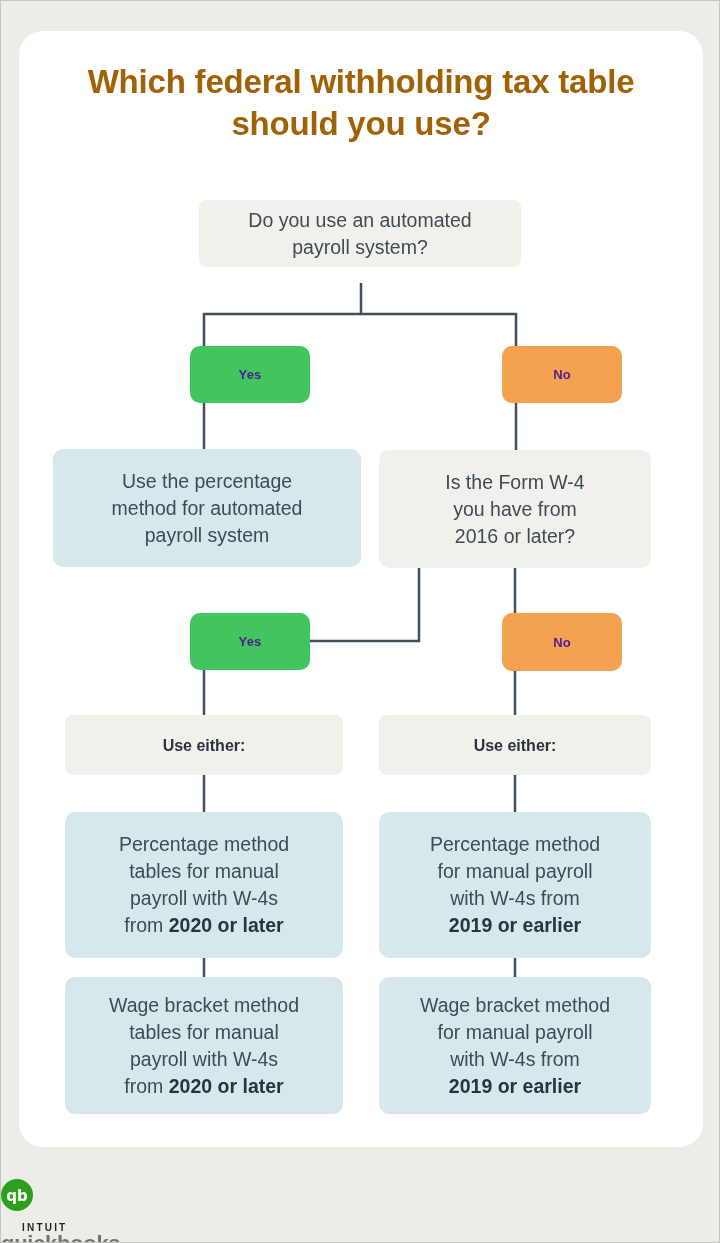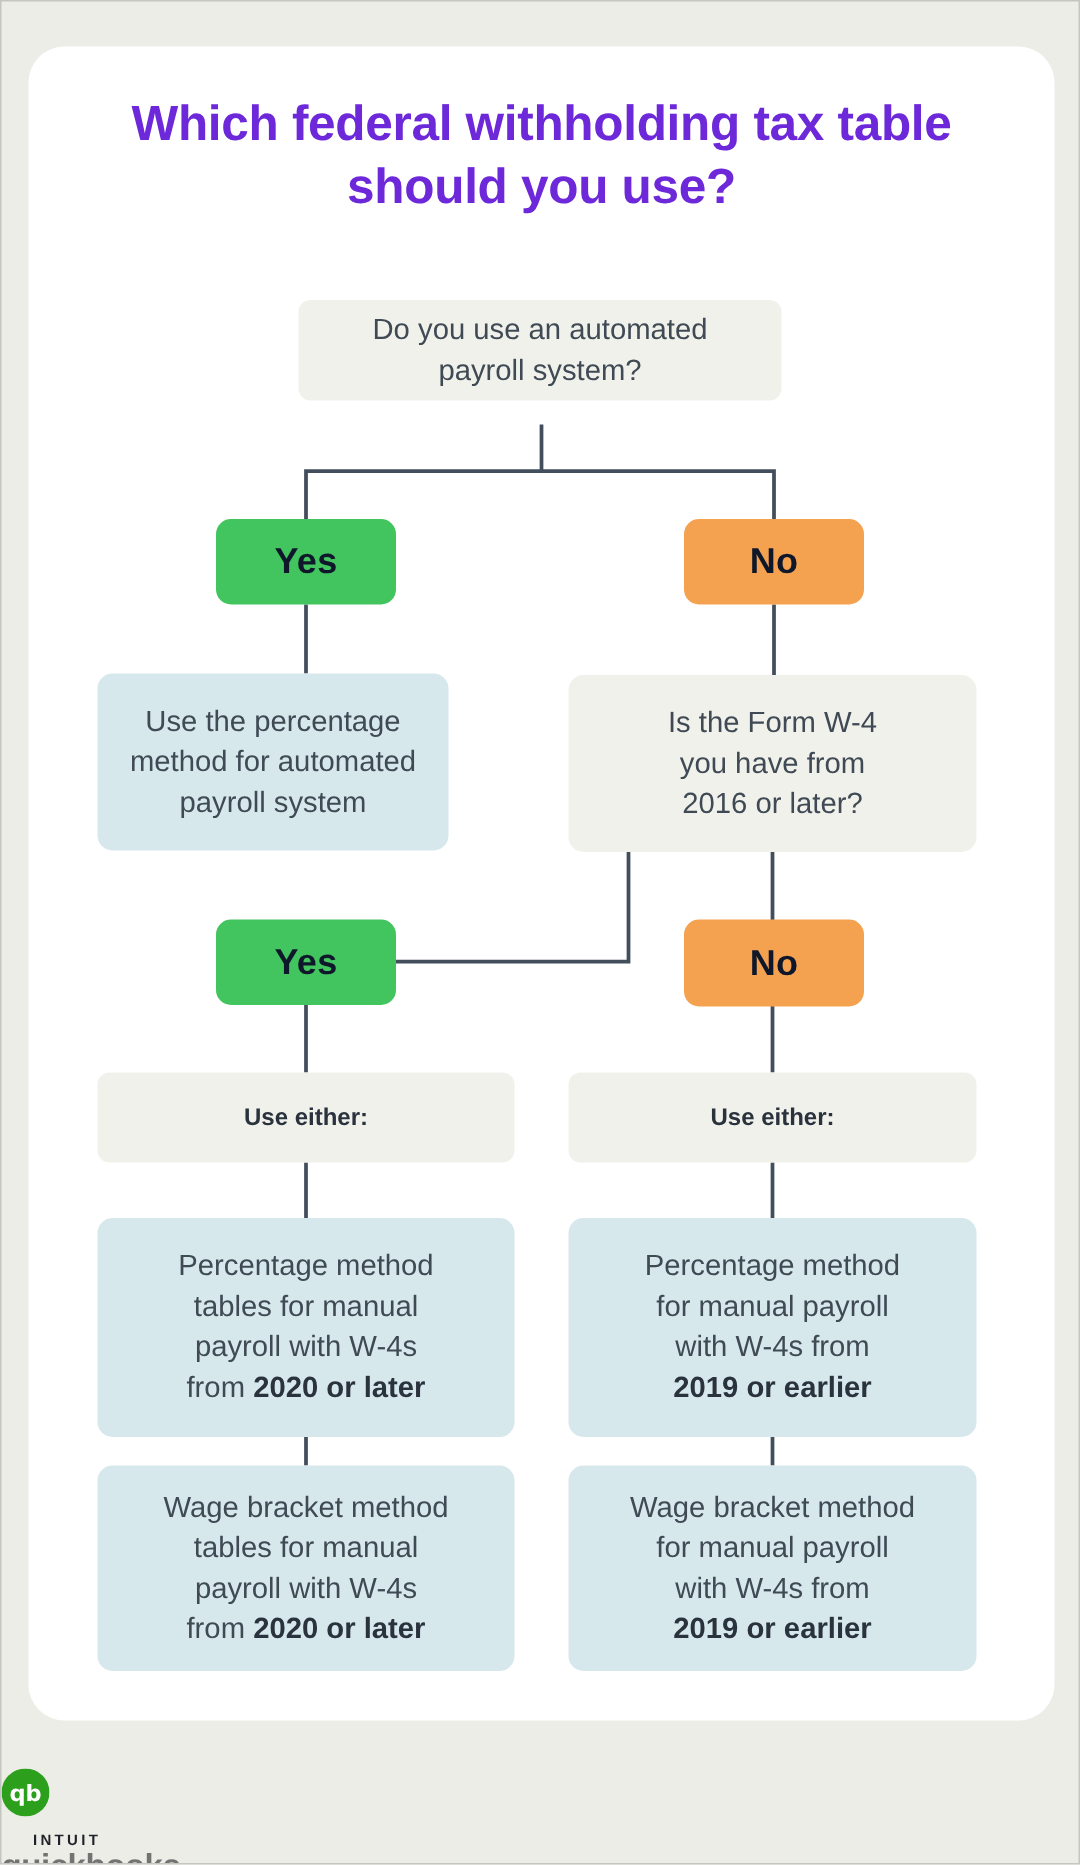--- a/index.html
+++ b/index.html
@@ -13,35 +13,36 @@
     overflow:hidden;
   }
   .card{
     position:absolute;left:18px;top:30px;width:684px;height:1116px;
     background:#ffffff;border-radius:24px;
   }
   .title{
     position:absolute;left:70px;top:60px;width:580px;
     text-align:center;
     font-size:33px;line-height:42px;font-weight:800;
-    color:#6d28d9;letter-spacing:-0.2px;
+    color:#a16207;letter-spacing:-0.2px;
   }
   svg.wires{position:absolute;left:0;top:0;z-index:1;}
   .bx{
     position:absolute;z-index:2;
     display:flex;flex-direction:column;justify-content:center;align-items:center;
     text-align:center;
     font-size:19.5px;line-height:27px;color:#3F4A54;
     box-sizing:border-box;
   }
   .gray{background:#F1F1EC;border-radius:8px;}
   .blue{background:#D7E8ED;border-radius:10px;}
   .pill{
-    font-weight:800;font-size:24px;color:#0f172a;border-radius:10px;
+    font-weight:800;font-size:13px;color:#4c1d95;border-radius:10px;
     letter-spacing:0.2px;
+    margin-left:46px;
   }
   .pill.yes{background:#42C45F;}
   .pill.no{background:#F5A250;}
   .ue{font-weight:700;font-size:16px;color:#2A333D;}
   .b{font-weight:700;color:#2A333D;text-align:center;}
   .brand{
     position:absolute;left:0;top:1178px;width:688px;z-index:2;
     display:flex;justify-content:center;align-items:flex-start;gap:9px;flex-direction:column;
   }
   .brand-text{display:flex;flex-direction:column;align-items:flex-start;padding-top:2px;}
@@ -73,21 +74,21 @@
   </svg>
 
   <div class="bx gray" style="left:198px;top:199px;width:322px;height:67px;">
     <div>Do you use an automated</div>
     <div>payroll system?</div>
   </div>
 
   <div class="bx pill yes" style="left:143px;top:345px;width:120px;height:57px;">Yes</div>
   <div class="bx pill no" style="left:455px;top:345px;width:120px;height:57px;">No</div>
 
-  <div class="bx blue" style="left:64px;top:448px;width:234px;height:118px;">
+  <div class="bx blue" style="left:52px;top:448px;width:308px;height:118px;">
     <div>Use the percentage</div>
     <div>method for automated</div>
     <div>payroll system</div>
   </div>
   <div class="bx gray" style="left:378px;top:449px;width:272px;height:118px;border-radius:10px;">
     <div>Is the Form W-4</div>
     <div>you have from</div>
     <div>2016 or later?</div>
   </div>
 

